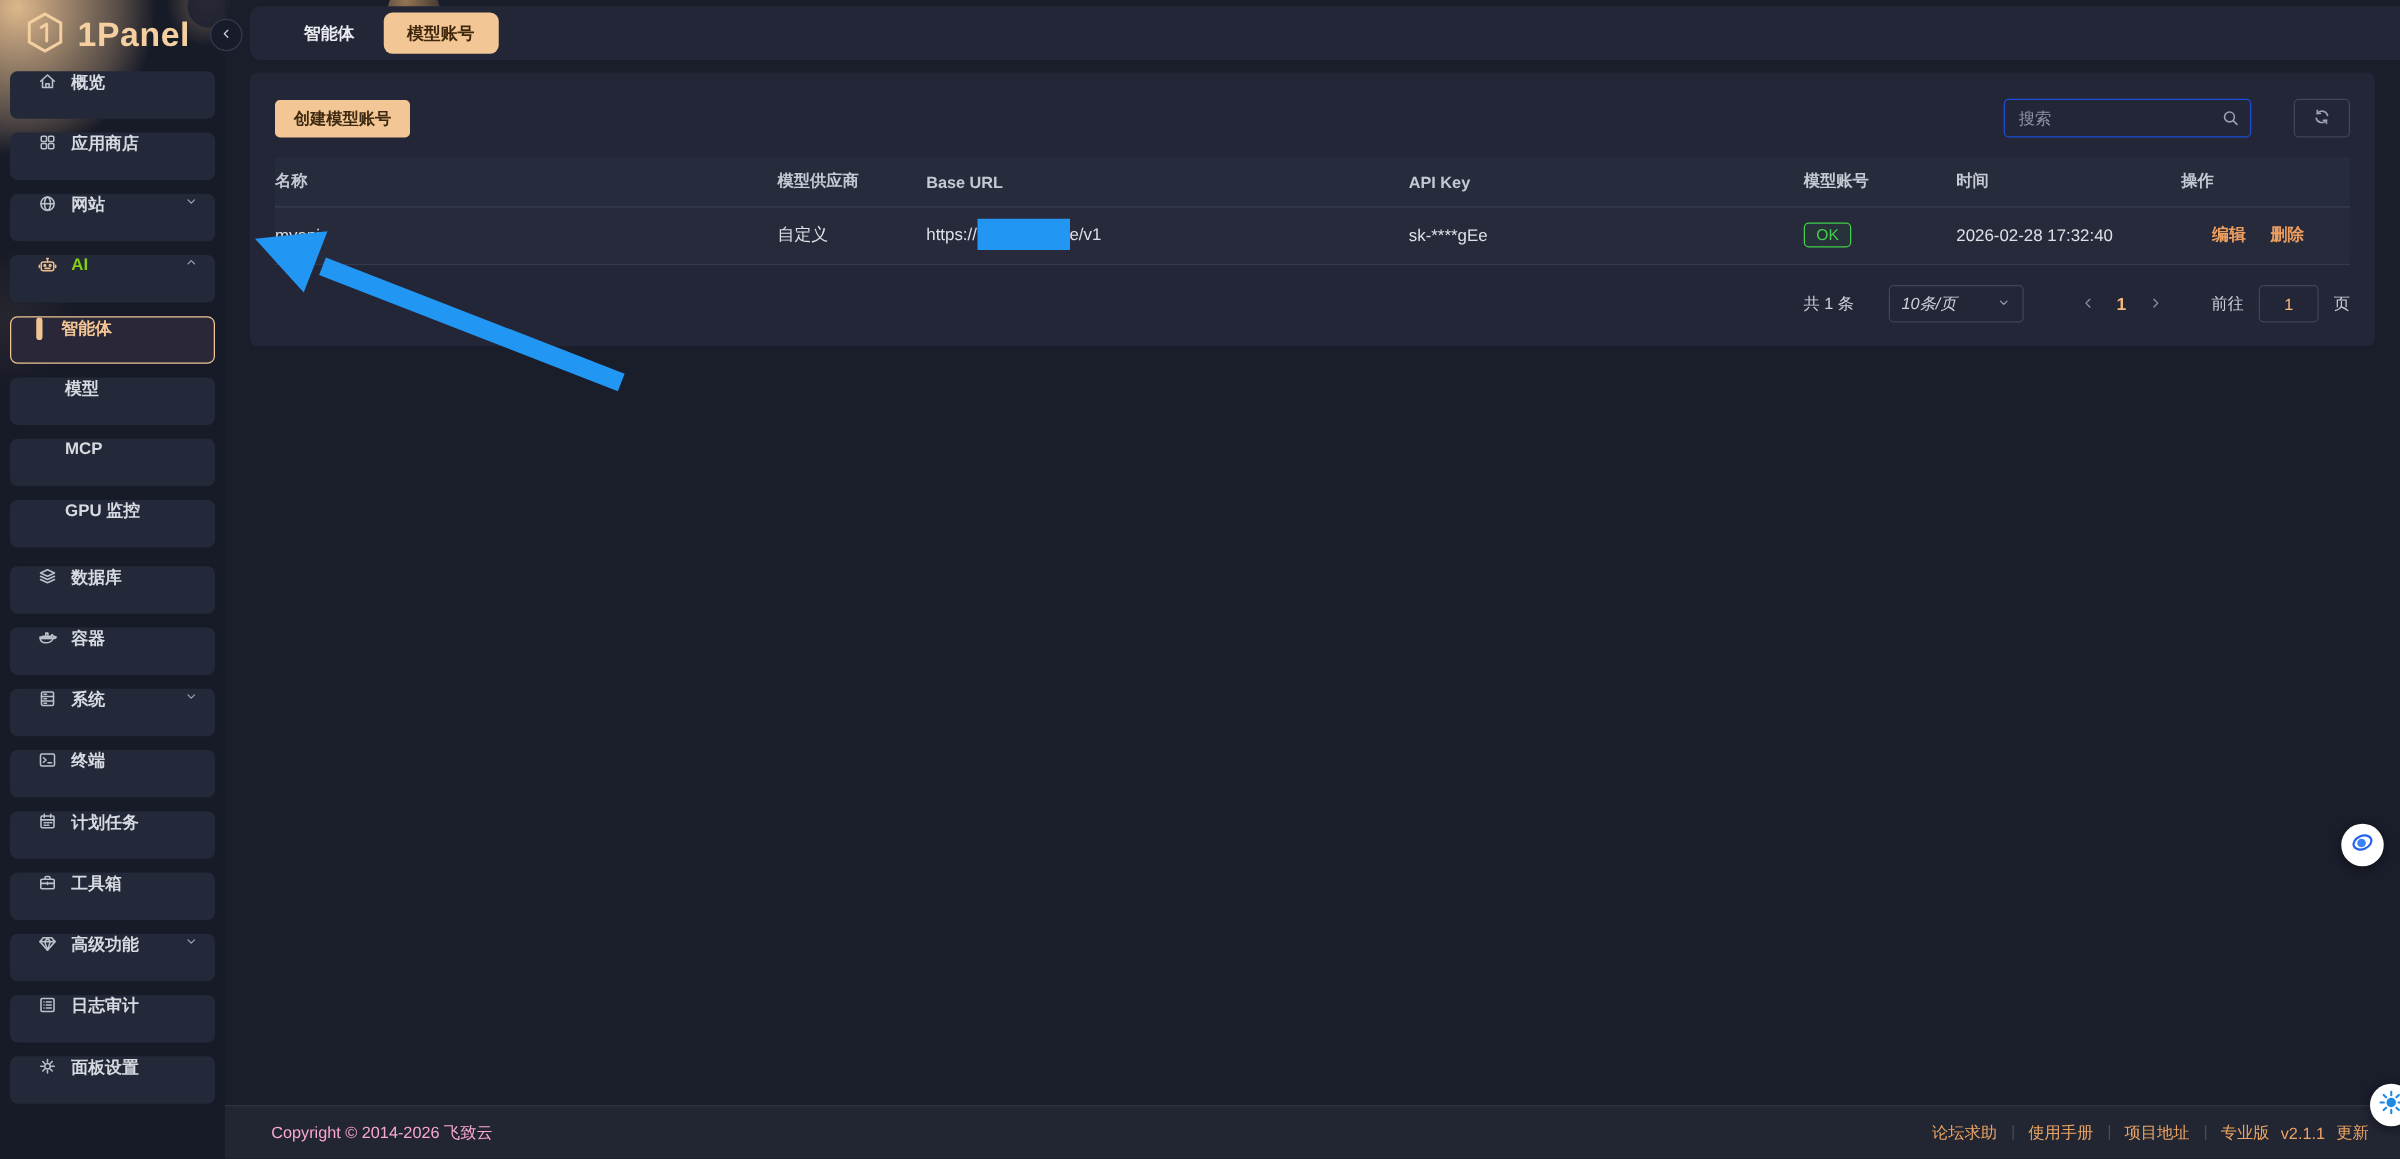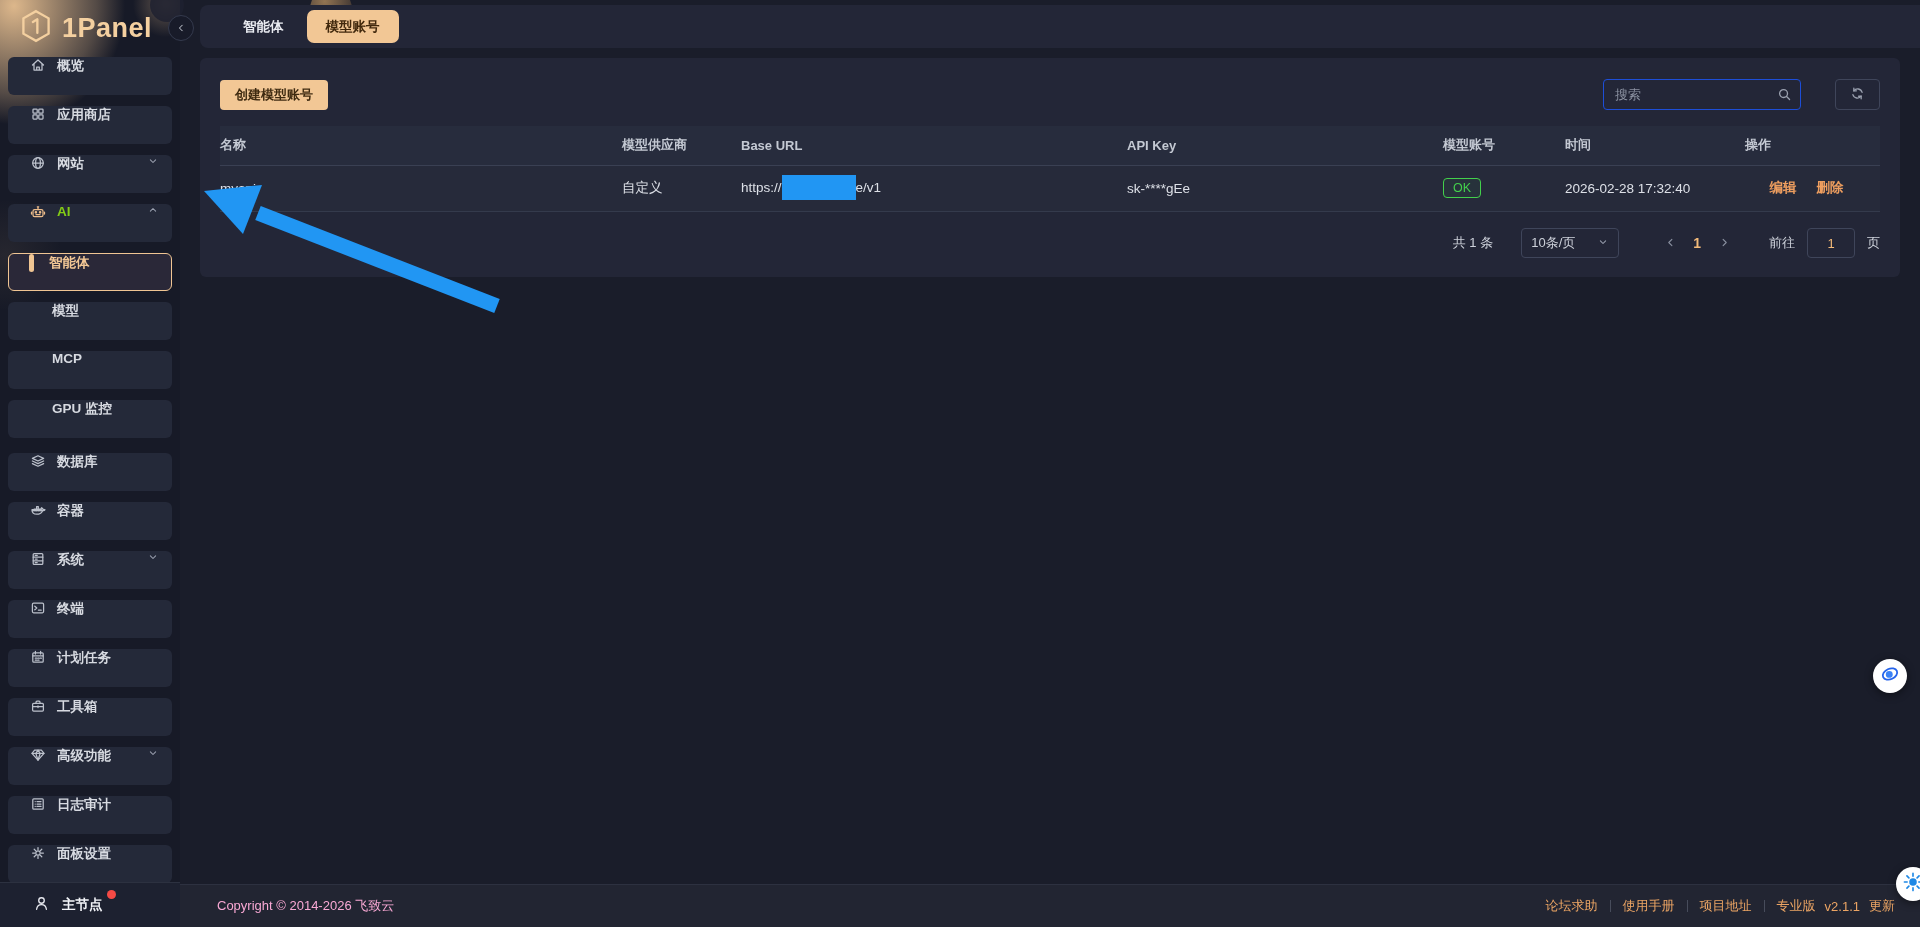--- a/index.html
+++ b/index.html
@@ -64,22 +64,22 @@
   table.data td { height:46px; background:#262a3a; color:#dde0e7; font-size:13.5px; border-bottom:1px solid #343a4c; }
   th.col-actions, td.cell-actions { text-align:center; padding-right:12px; }
   .redact { display:inline-block; width:74px; height:25px; background:#2196f3; vertical-align:middle; margin:0 0 2px 0; }
   .tag-ok { display:inline-block; padding:2px 9px; border:1px solid #43d04c; color:#43d04c; border-radius:4px; font-size:12.5px;
     background:rgba(67,208,76,.05); }
   .link-act { color:#ee9e5f; font-weight:bold; cursor:pointer; }
   .link-act + .link-act { margin-left:16px; }
 
   .pagination { position:absolute; right:20px; top:170px; height:30px; display:flex; align-items:center; gap:12px;
     color:#cdd1da; font-size:13px; }
-  .pg-select { width:98px; height:30px; border:1px solid #3f455a; border-radius:4px; display:flex; align-items:center;
-    padding:0 9px; margin-left:16px; cursor:pointer; }
+  .pg-select { width:108px; height:30px; border:1px solid #3f455a; border-radius:4px; display:flex; align-items:center;
+    padding:0 9px; margin-left:16px; cursor:pointer;font-style:italic; }
   .pg-select .chev2 { margin-left:auto; }
   .chev2 svg { width:12px; height:12px; stroke:#9aa0af; fill:none; stroke-width:1.4; stroke-linecap:round; stroke-linejoin:round; }
   .pg-arrow { width:22px; height:22px; display:flex; align-items:center; justify-content:center; cursor:pointer; }
   .pg-arrow svg { width:11px; height:11px; stroke:#8a90a0; fill:none; stroke-width:1.6; stroke-linecap:round; stroke-linejoin:round; }
   .pg-prev { margin-left:28px; }
   .pg-current { color:#f3ba79; font-weight:bold; font-size:14px; }
   .pg-next { margin-right:22px; }
   .goto-input { width:48px; height:30px; background:transparent; border:1px solid #3f455a; border-radius:4px;
     color:#f3ba79; font-size:13px; text-align:center; outline:none; font-family:inherit; }
 
@@ -233,27 +233,20 @@
     </div>
     <div class="mi">
       <span class="ic"><svg viewBox="0 0 16 16">
             <circle cx="8" cy="8" r="2.2"></circle>
             <path d="M8 2.6v2M8 11.4v2M2.6 8h2M11.4 8h2M4.2 4.2l1.4 1.4M10.4 10.4l1.4 1.4M11.8 4.2l-1.4 1.4M5.6 10.4 4.2 11.8"></path>
           </svg></span>
       <span class="lbl">面板设置</span>
     </div>
   </div>
 
-  <div class="node-bar">
-    <span class="ic"><svg viewBox="0 0 16 16">
-          <circle cx="8" cy="5.2" r="2.6"></circle>
-          <path d="M3.4 13.4c.4-3 2.2-4.4 4.6-4.4s4.2 1.4 4.6 4.4"></path>
-        </svg></span>
-    <span class="node-label">主节点<span class="red-dot"></span></span>
-  </div>
 </div>
 
 <div class="collapse-btn">
   <span><svg width="10" height="10" viewBox="0 0 16 16">
         <path d="M10 3.5 5.5 8 10 12.5" stroke="#cfd3dc" stroke-width="1.6" fill="none" stroke-linecap="round" stroke-linejoin="round"></path>
       </svg></span>
 </div>
 
 <div class="main">
   <div class="deco-bronze"></div>

